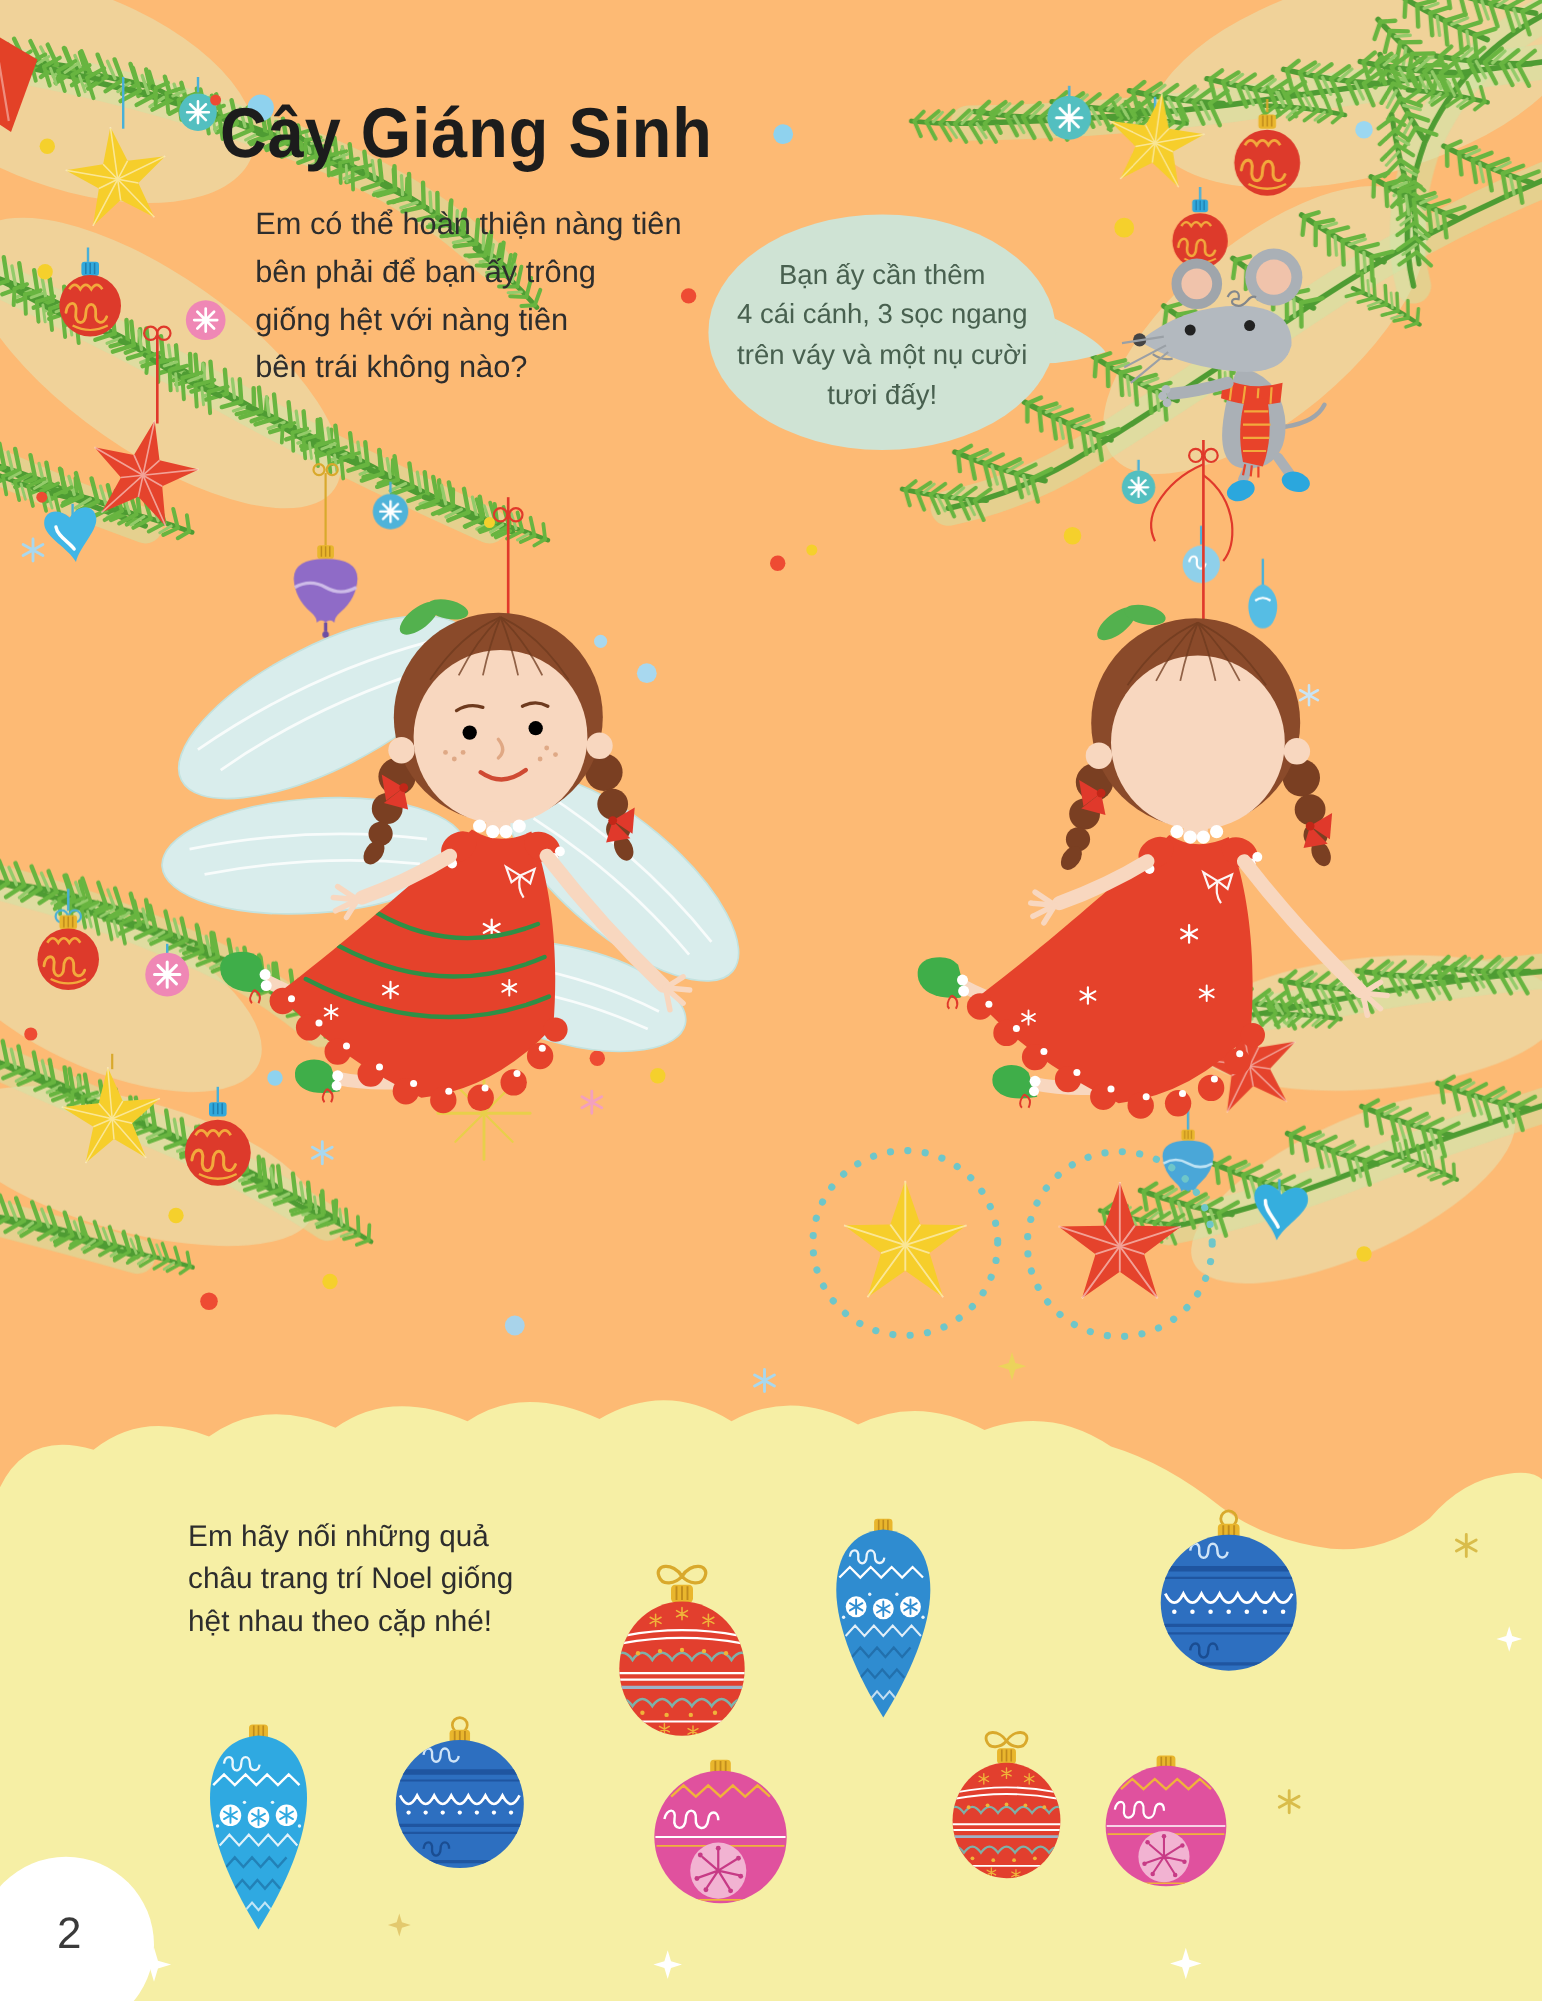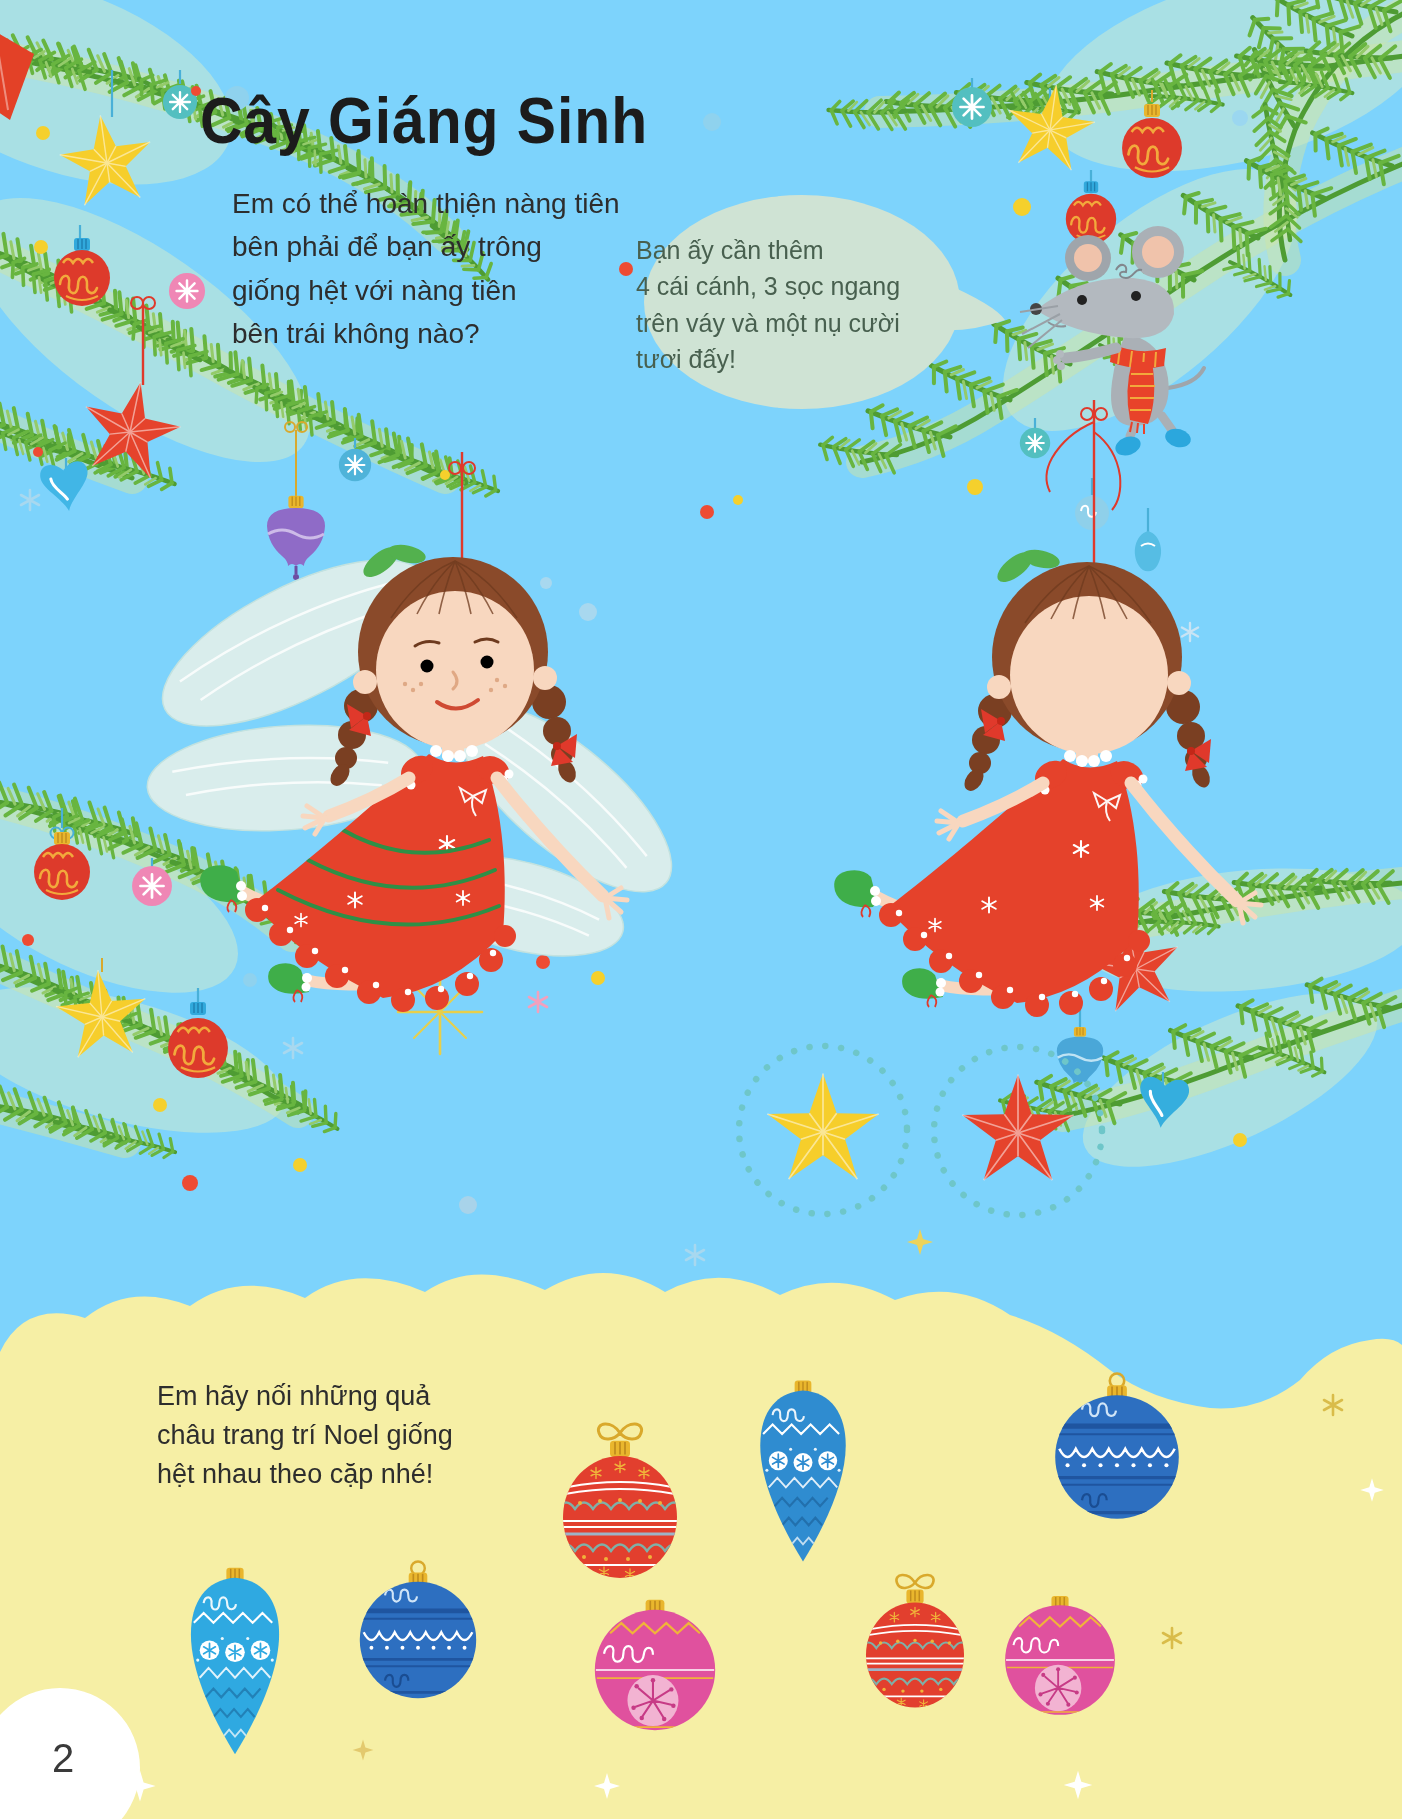--- a/index.html
+++ b/index.html
@@ -1,26 +1,26 @@
 <!DOCTYPE html>
 <html><head>
 <meta charset="utf-8">
 <style>
   html,body{margin:0;padding:0;background:#e8e8e8;}
-  .page{position:relative;width:1402px;height:1819px;background:#7dd3fc;overflow:hidden;
+  .page{position:relative;width:1402px;height:1819px;background:#fdba74;overflow:hidden;
         font-family:"Liberation Sans", sans-serif;}
   .page svg.art{position:absolute;left:0;top:0;width:1402px;height:1819px;}
   .txt{position:absolute;white-space:pre-line;color:#2d2d2d;}
   .title{left:200px;top:84px;font-size:64px;font-weight:700;color:#1c1c1c;
          transform:scaleX(.92);transform-origin:left top;letter-spacing:1px;}
   .intro{left:232px;top:182px;font-size:28px;line-height:1.55;}
-  .bubble-text{left:636px;top:232px;width:332px;text-align:left;font-size:25px;
+  .bubble-text{left:636px;top:232px;width:332px;text-align:center;font-size:25px;
                line-height:1.45;color:#48604f;}
   .count{left:296px;top:897px;font-size:28px;line-height:1.47;}
-  .match{left:157px;top:1377px;font-size:27px;line-height:1.44;}
+  .match{left:171px;top:1377px;font-size:27px;line-height:1.44;}
   .pagenum{left:22px;top:1736px;width:82px;text-align:center;font-size:40px;color:#3a3a3a;}
   .under{fill:none;stroke:#cde5a8;stroke-width:32;stroke-linecap:round;opacity:.5;}
   .spine{fill:none;stroke:#4e9c33;stroke-width:5;stroke-linecap:round;}
   .strB{stroke:#49b0d8;stroke-width:2.2;fill:none;}
   .strR{stroke:#e0392b;stroke-width:2.4;fill:none;}
   .strG{stroke:#d9a92c;stroke-width:2;fill:none;}
   .wing{fill:#d9edec;stroke:#c3e2df;stroke-width:1.5;}
   .wingline{fill:none;stroke:#fff;stroke-width:2.5;opacity:.8;}
   .skinStroke{stroke:#f8d7bf;stroke-width:12;fill:none;stroke-linecap:round;}
   .skinStroke2{stroke:#f8d7bf;stroke-width:13;fill:none;stroke-linecap:round;}

